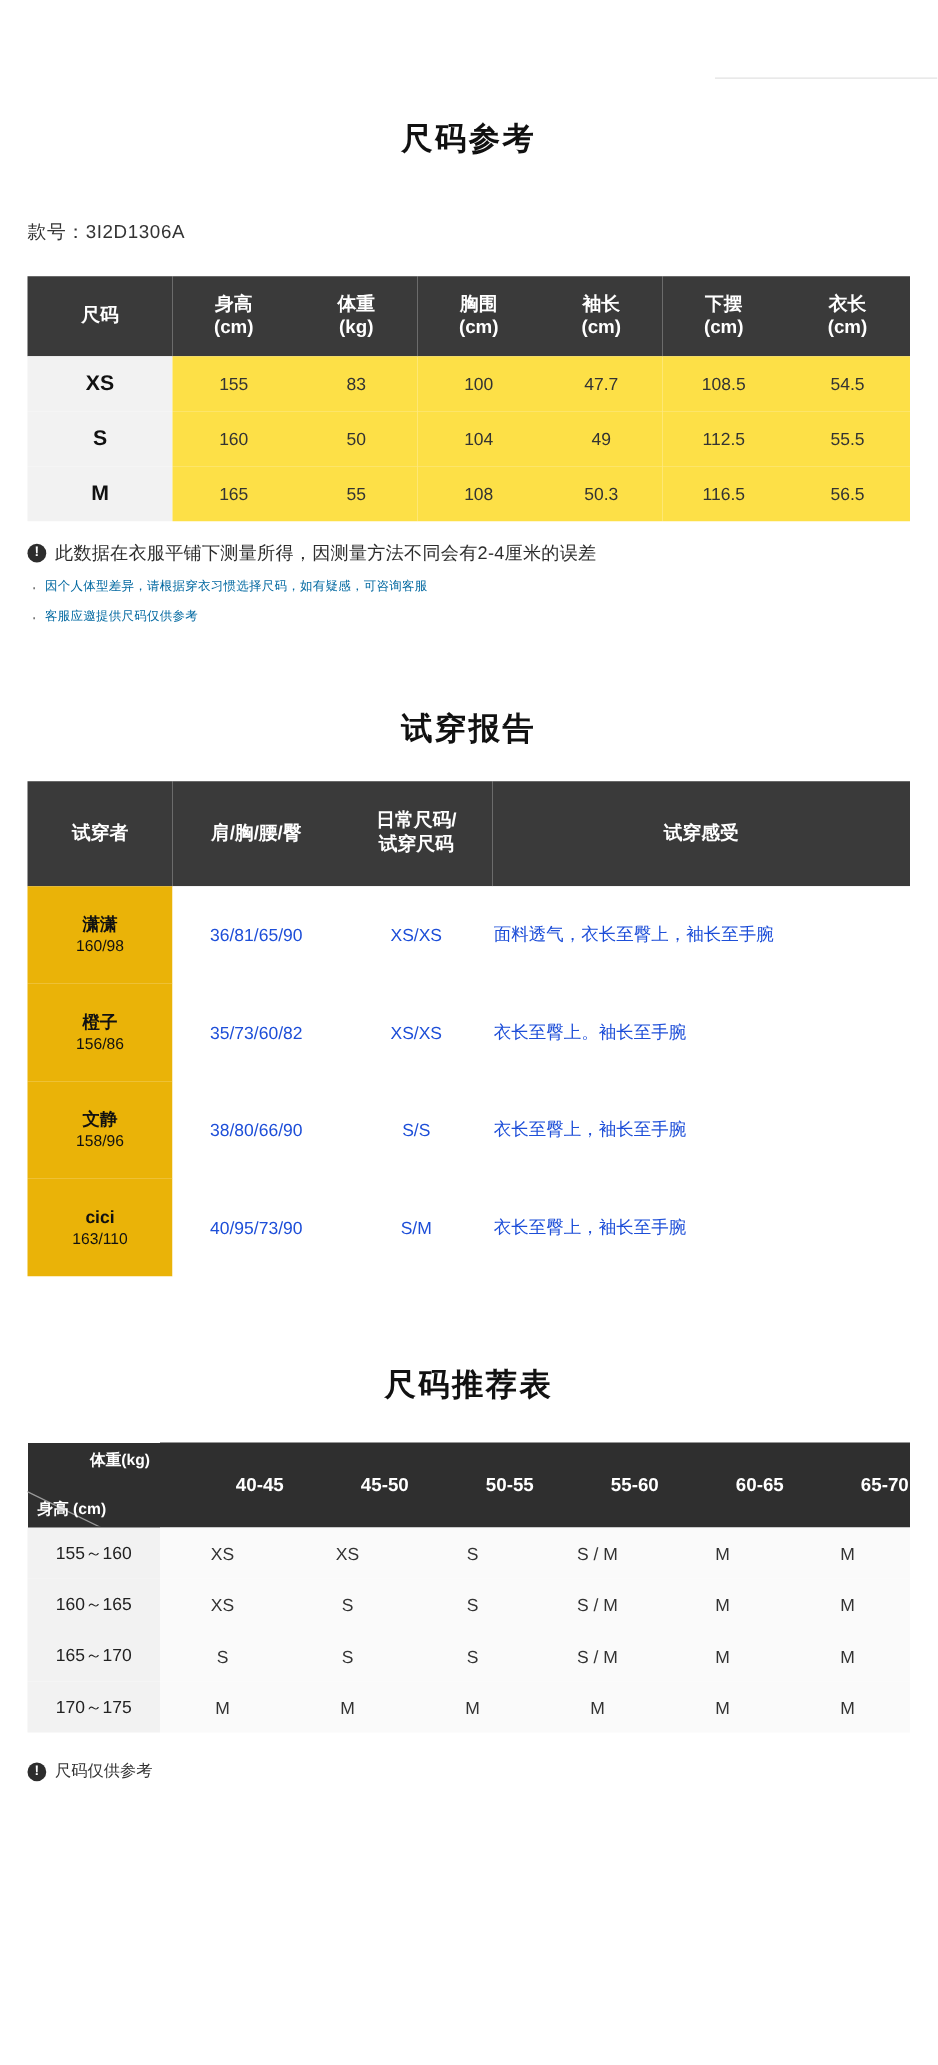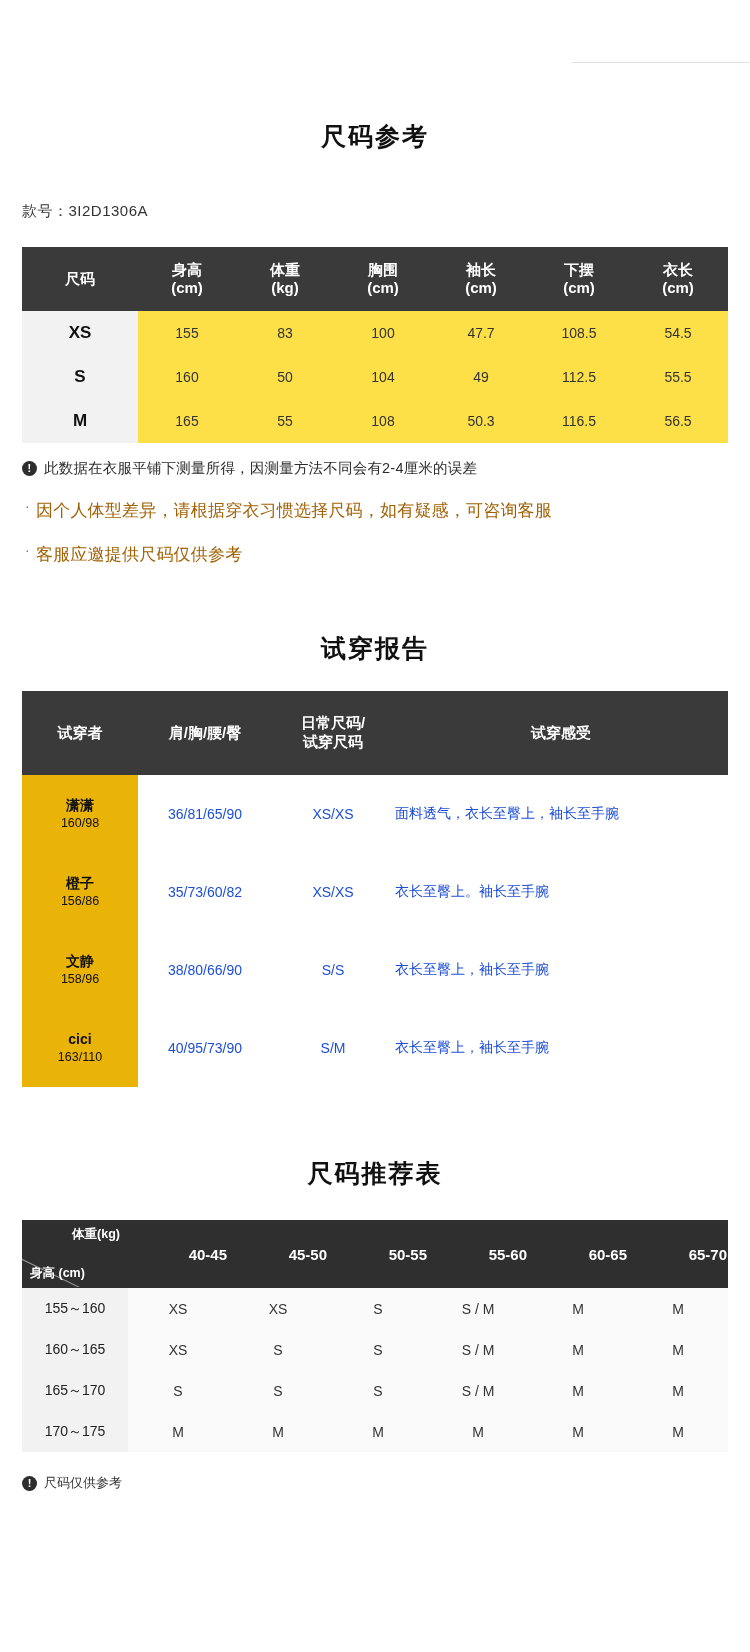--- a/index.html
+++ b/index.html
@@ -29,21 +29,21 @@
   }
 
   
   .section-title {
     text-align: center;
     font-size: 25px;
     font-weight: bold;
     letter-spacing: 2px;
     color: #111;
   }
-  #size-ref-title { padding-top: 120px; }
+  #size-ref-title { padding-top: 94px; }
   #fit-report-title { padding-top: 66px; }
   #size-rec-title { padding-top: 70px; }
 
   .style-no {
     margin: 49px 0 0 22px;
     font-size: 15px;
     color: #333;
     letter-spacing: 0.5px;
   }
 
@@ -103,23 +103,23 @@
     background: #2d2d2d;
     color: #fff;
     font-size: 11px;
     line-height: 15px;
     text-align: center;
     margin-right: 7px;
     font-weight: bold;
     flex: 0 0 auto;
   }
   .note-sub {
-    font-size: 17px;
-    color: #a16207;
-    margin-top: 21px;
+    font-size: 10px;
+    color: #0369a1;
+    margin-top: 10px;
     padding-left: 14px;
     position: relative;
     letter-spacing: 0.2px;
   }
   .note-sub::before {
     content: "·";
     position: absolute;
     left: 3px;
     top: -1px;
     color: #777;

